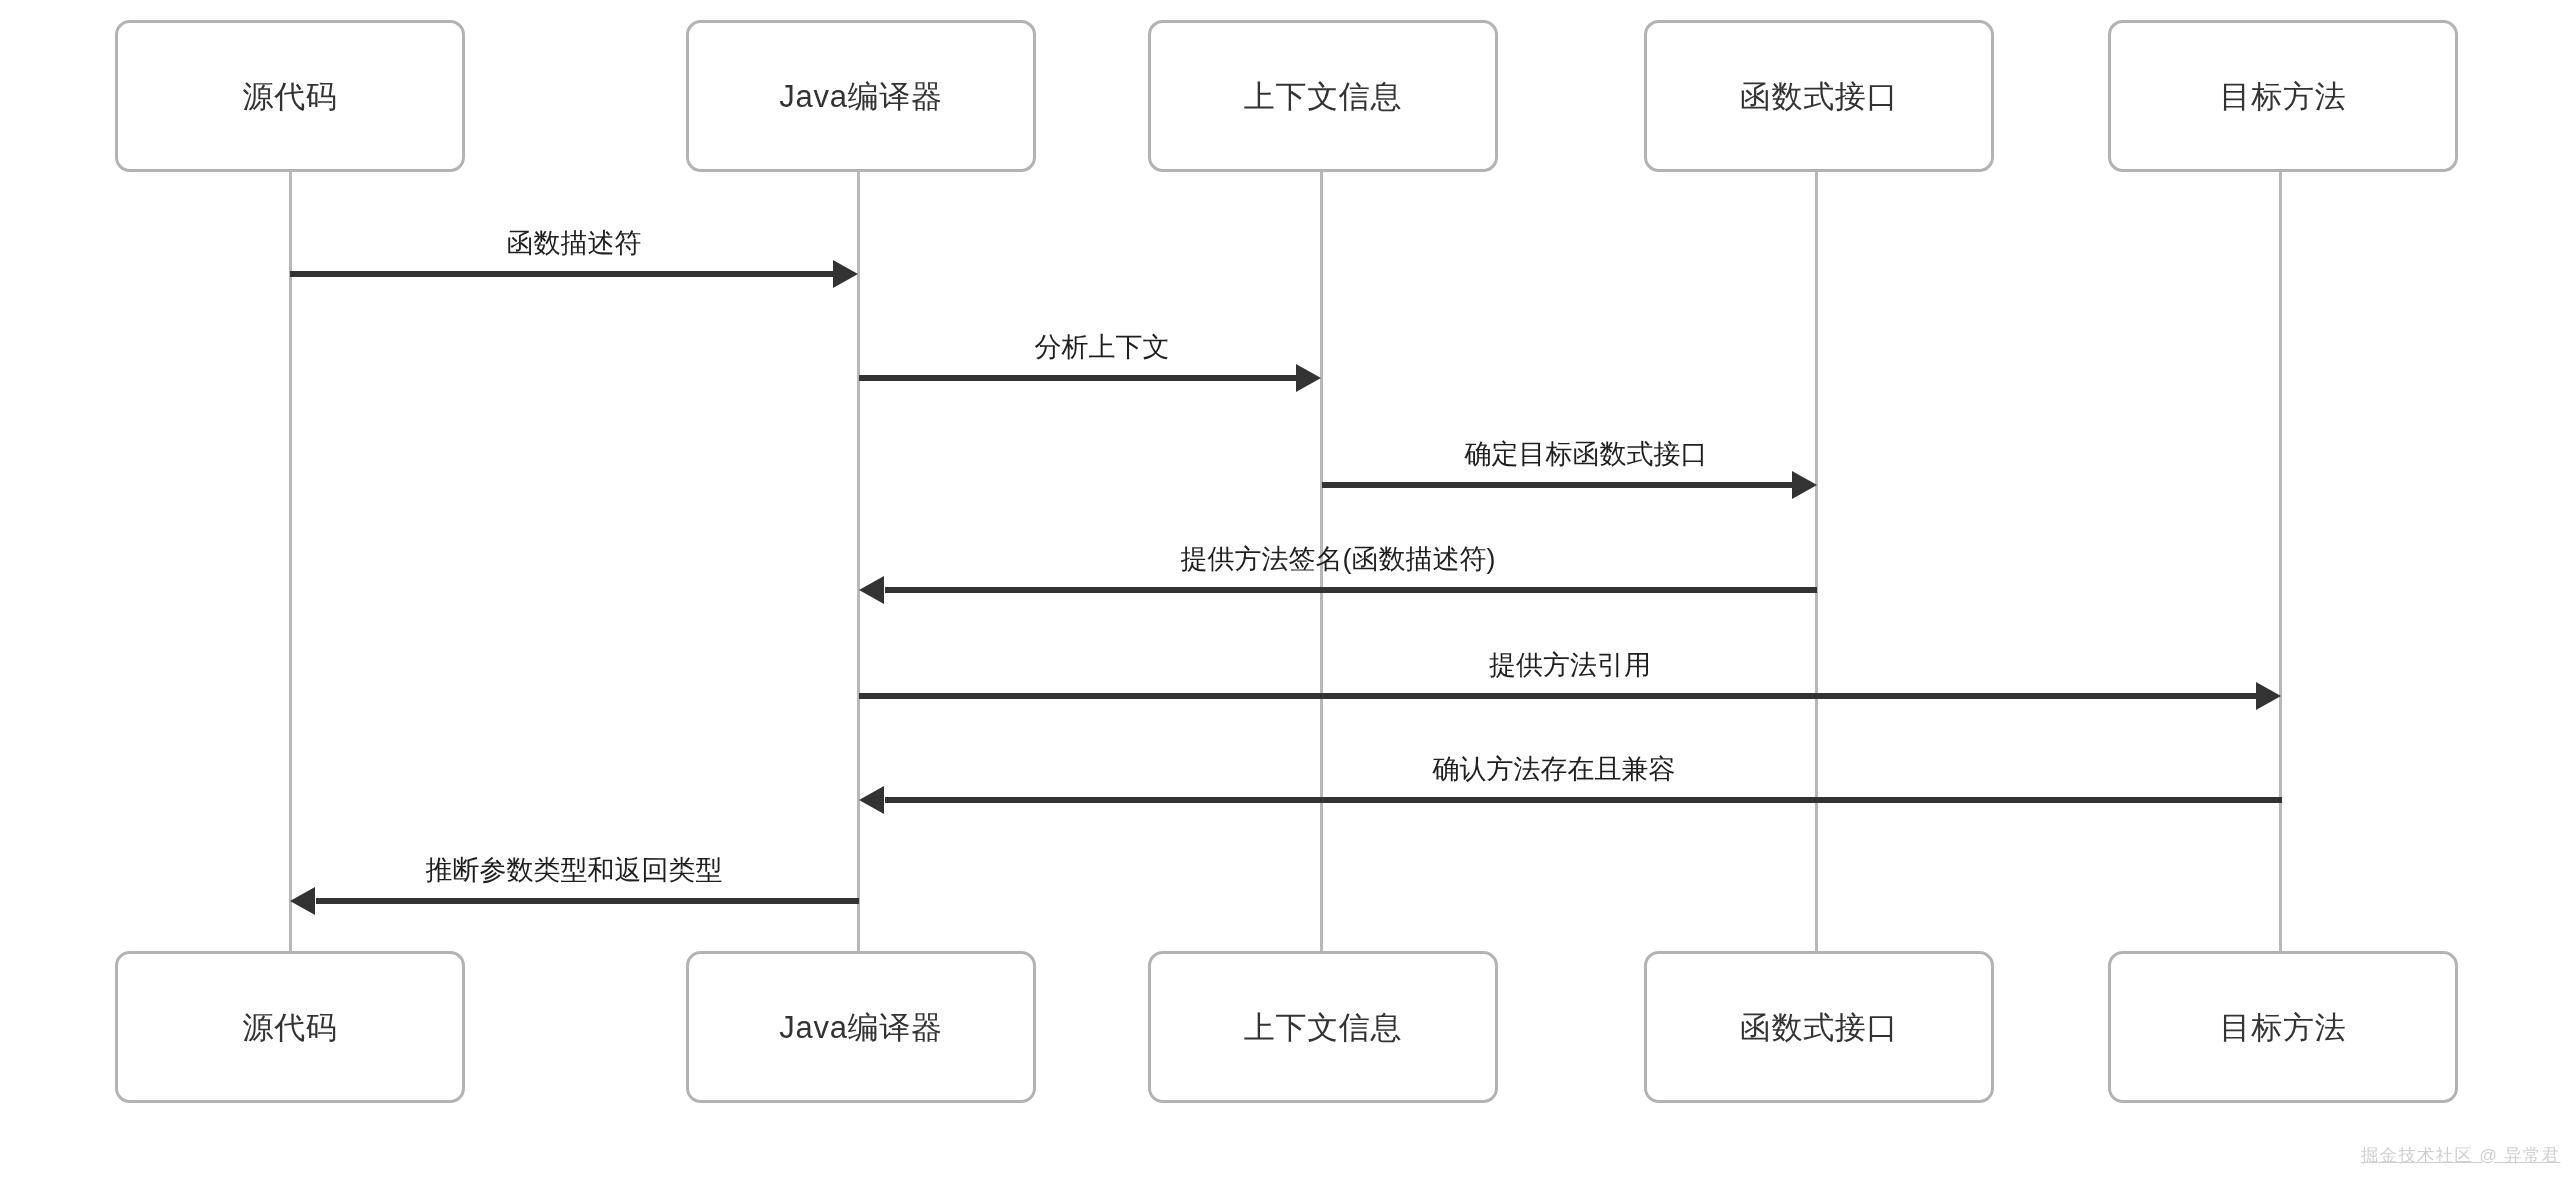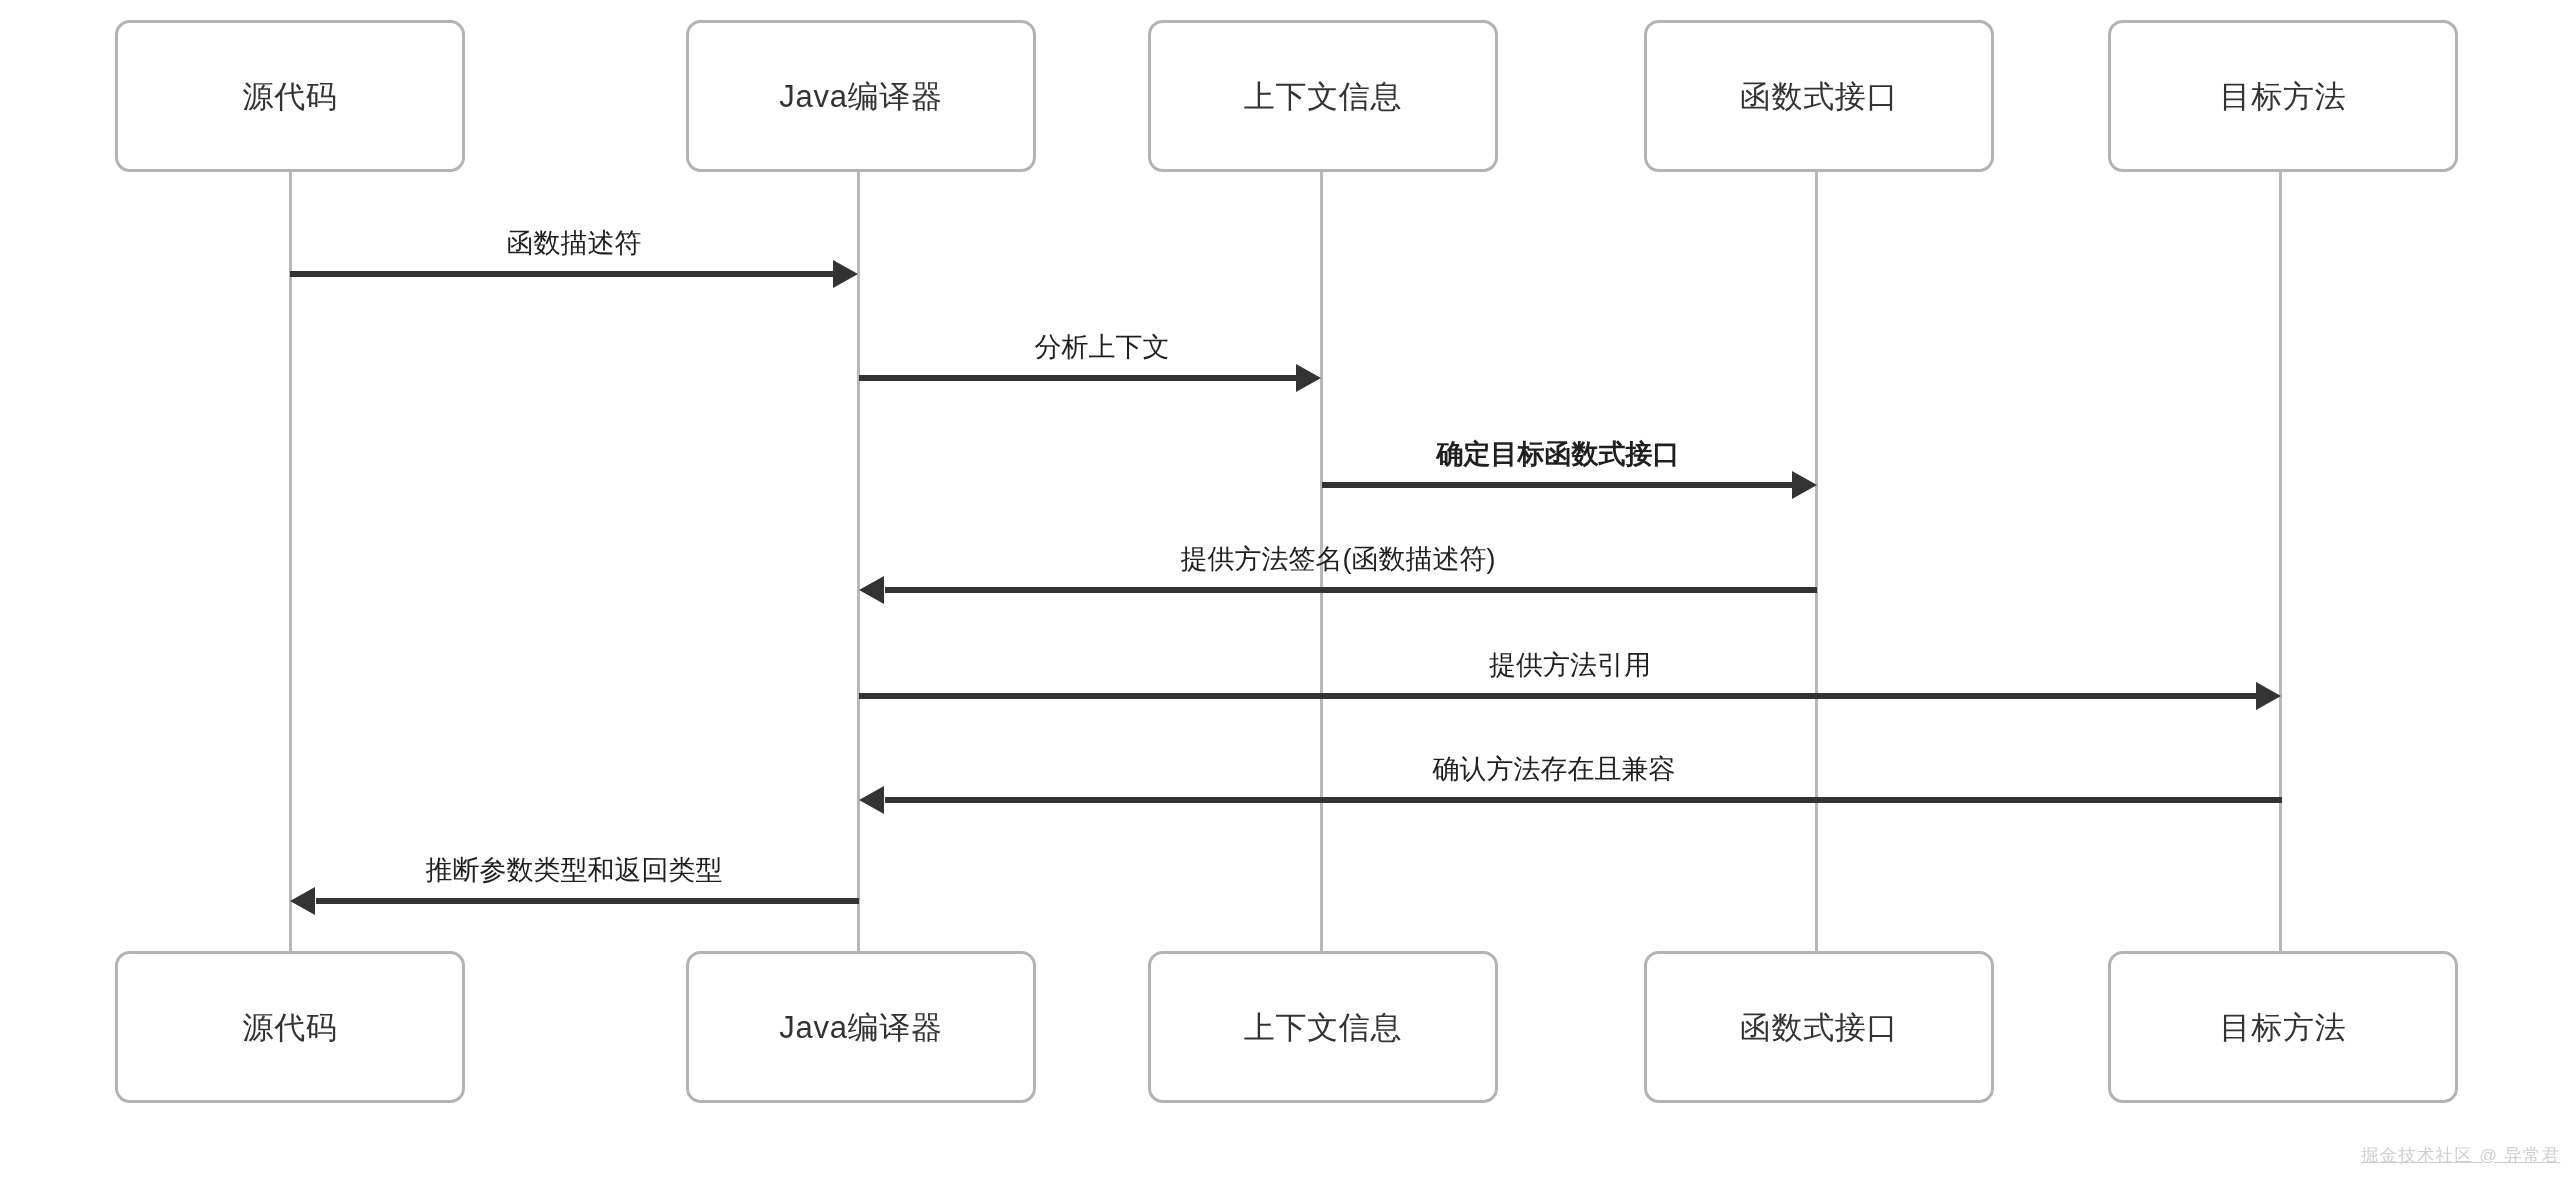--- a/index.html
+++ b/index.html
@@ -137,21 +137,21 @@
       <div class="msg-label" style="left: 284px;">函数描述符</div>
     </div>
     <div class="message" style="left: 859px; top: 378px; width: 463px;">
       <div class="msg-line" style="left: 0px; width: 437px;"></div>
       <div class="msg-head right" style="left: 437px;"></div>
       <div class="msg-label" style="left: 243px;">分析上下文</div>
     </div>
     <div class="message" style="left: 1322px; top: 485px; width: 495px;">
       <div class="msg-line" style="left: 0px; width: 470px;"></div>
       <div class="msg-head right" style="left: 470px;"></div>
-      <div class="msg-label" style="left: 236px; font-weight: bold;">确定目标函数式接口</div>
+      <div class="msg-label" style="left: 264px;">确定目标函数式接口</div>
     </div>
     <div class="message" style="left: 859px; top: 590px; width: 958px;">
       <div class="msg-line" style="left: 25.5px; width: 932px;"></div>
       <div class="msg-head left" style="left: 0px;"></div>
       <div class="msg-label" style="left: 479px;">提供方法签名(函数描述符)</div>
     </div>
     <div class="message" style="left: 859px; top: 696px; width: 1422px;">
       <div class="msg-line" style="left: 0px; width: 1397px;"></div>
       <div class="msg-head right" style="left: 1397px;"></div>
       <div class="msg-label" style="left: 711px;">提供方法引用</div>

